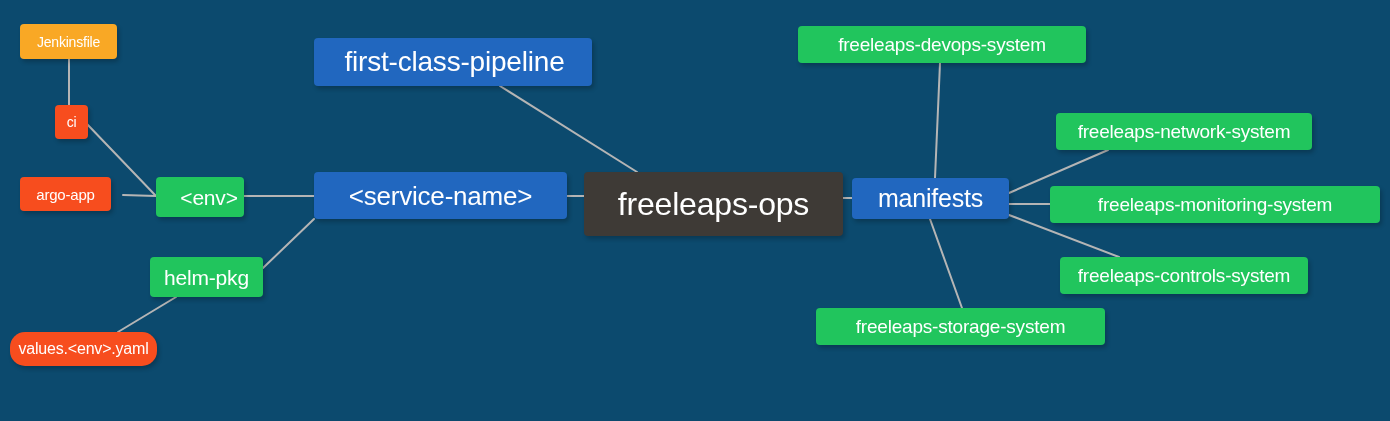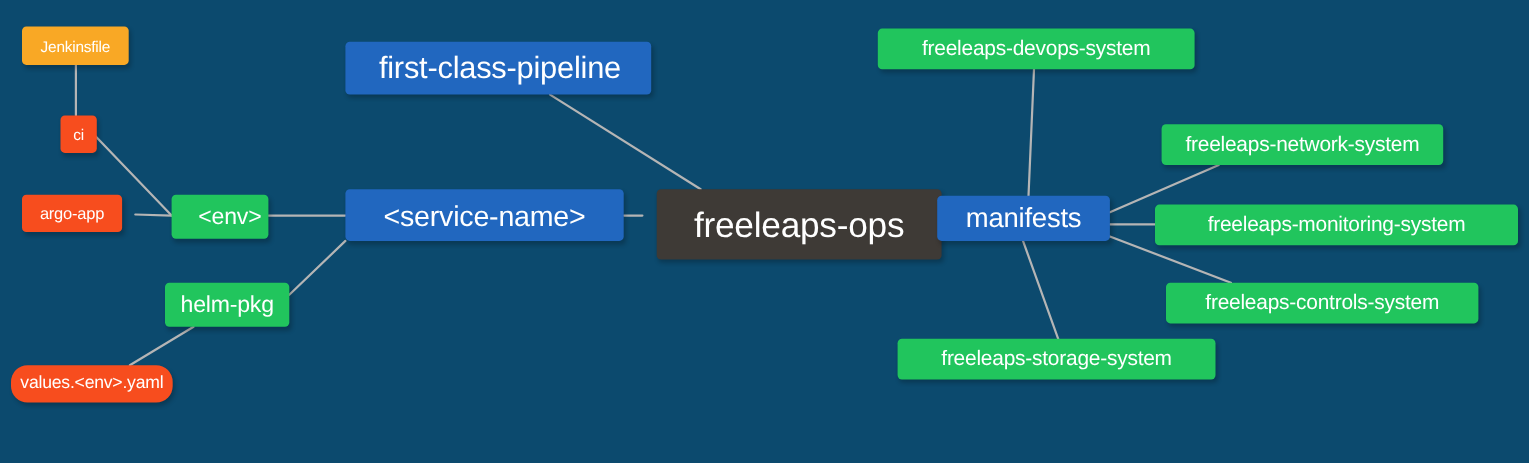--- a/index.html
+++ b/index.html
@@ -35,21 +35,20 @@
     border-radius: 4px;
     color: #ffffff;
     white-space: nowrap;
     box-shadow: 2px 3px 4px rgba(0,0,0,0.22);
     letter-spacing: -0.2px;
     line-height: 1;
     padding: 0 10px;
   }
   .mm-node.root {
     background: #3e3a36;
-    margin-left: 13px;
   }
   .mm-node.blue {
     background: #2167bf;
   }
   .mm-node.green {
     background: #21c55d;
   }
   .mm-node.orange {
     background: #f9a825;
   }
@@ -84,16 +83,16 @@
       <div class="mm-node green" style="left: 156px; top: 177px; width: 88px; height: 40px; font-size: 21px; padding-left: 28px;">&lt;env&gt;</div>
       <div class="mm-node green" style="left: 150px; top: 257px; width: 113px; height: 40px; font-size: 21px;">helm-pkg</div>
       <div class="mm-node red" style="left: 10px; top: 332px; width: 147px; height: 34px; font-size: 16px; border-radius: 15px;">values.&lt;env&gt;.yaml</div>
       <div class="mm-node blue" style="left: 314px; top: 38px; width: 278px; height: 48px; font-size: 28px; padding-left: 13px;">first-class-pipeline</div>
       <div class="mm-node blue" style="left: 314px; top: 172px; width: 253px; height: 47px; font-size: 26px;">&lt;service-name&gt;</div>
       <div class="mm-node root" style="left: 584px; top: 172px; width: 259px; height: 64px; font-size: 32px;">freeleaps-ops</div>
       <div class="mm-node blue" style="left: 852px; top: 178px; width: 157px; height: 41px; font-size: 25px;">manifests</div>
       <div class="mm-node green" style="left: 798px; top: 26px; width: 288px; height: 37px; font-size: 19px;">freeleaps-devops-system</div>
       <div class="mm-node green" style="left: 1056px; top: 113px; width: 256px; height: 37px; font-size: 19px;">freeleaps-network-system</div>
       <div class="mm-node green" style="left: 1050px; top: 186px; width: 330px; height: 37px; font-size: 19px;">freeleaps-monitoring-system</div>
-      <div class="mm-node green" style="left: 1060px; top: 257px; width: 284px; height: 37px; font-size: 19px;">freeleaps-controls-system</div>
+      <div class="mm-node green" style="left: 1060px; top: 257px; width: 248px; height: 37px; font-size: 19px;">freeleaps-controls-system</div>
       <div class="mm-node green" style="left: 816px; top: 308px; width: 289px; height: 37px; font-size: 19px;">freeleaps-storage-system</div>
     </div>
 </div>
 
 </body></html>

